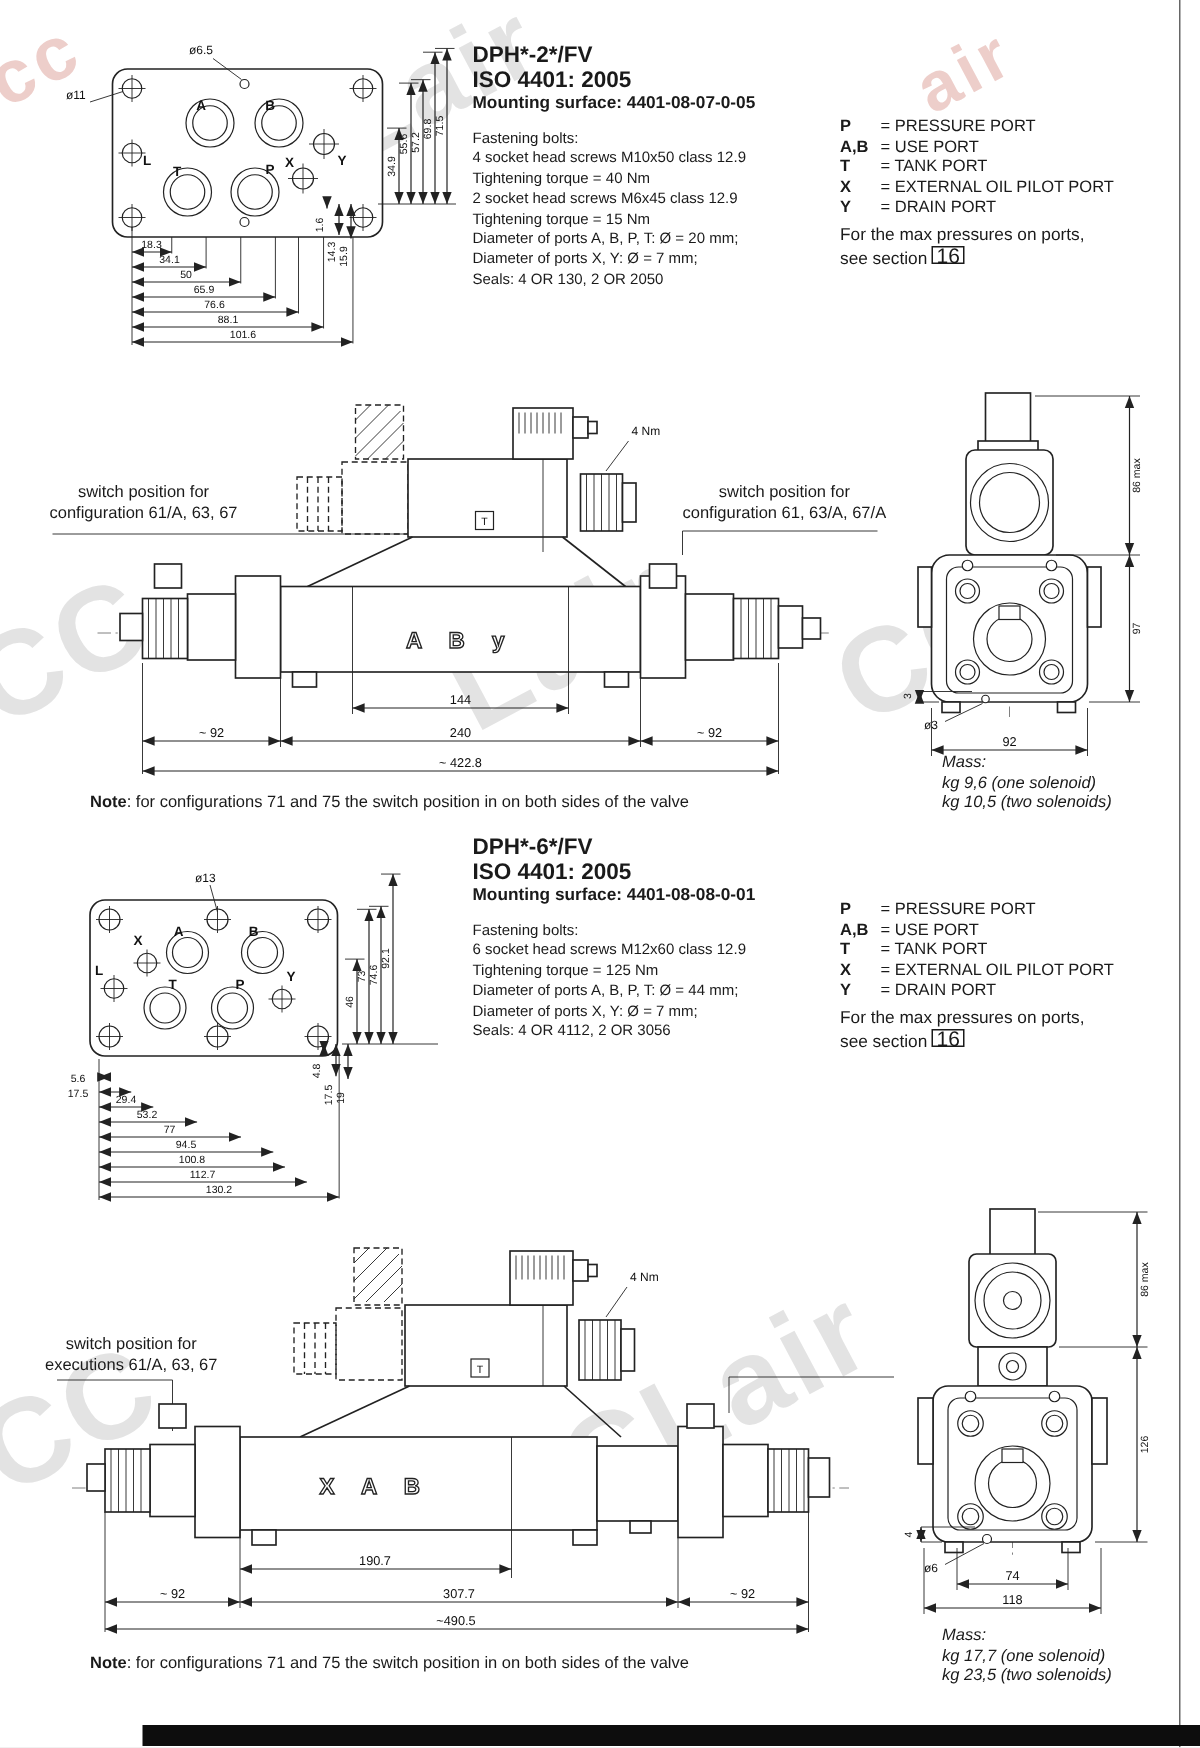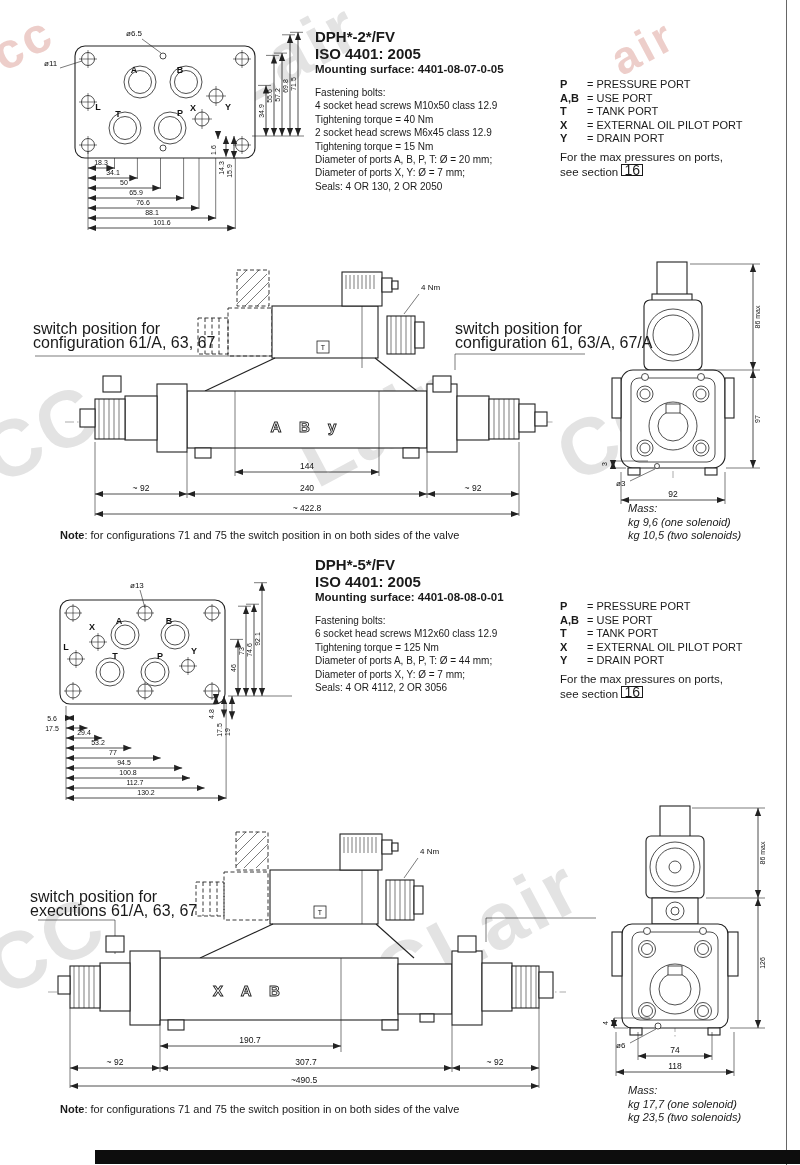--- a/index.html
+++ b/index.html
@@ -7,21 +7,21 @@
   .t1{font-weight:bold;font-size:15px;line-height:17px;}
   .t2{font-weight:bold;font-size:11.5px;line-height:15px;}
   .tl{font-size:10px;line-height:13.4px;}
   .gap{height:9px;}
   .legend{font-size:11px;line-height:13.6px;}
   .lrow .ll{display:inline-block;width:27px;font-weight:bold;}
   .lnote{font-size:11.5px;line-height:14px;}
   .secbox{display:inline-block;border:1.2px solid #1a1a1a;font-size:14px;padding:0 2px;line-height:10px;vertical-align:1px;}
   .note{font-size:11px;}
   .mass{font-size:11px;line-height:13.5px;font-style:italic;}
-  .swlabel{font-size:16px;line-height:13.5px;}
+  .swlabel{font-size:11px;line-height:13.5px;text-align:center;}
   .wm{position:absolute;font-weight:bold;color:#bdbdbd;opacity:.42;transform:rotate(-28deg);letter-spacing:3px;pointer-events:none;z-index:0;}
   .wm.red{color:#d4867c;opacity:.40;}
   svg{position:absolute;overflow:visible;z-index:1;}
   svg text{font-family:"Liberation Sans",sans-serif;fill:#111;}
   .d{font-size:7px;}
   .d2{font-size:8.5px;}
   .dl{font-size:8px;}
   .p{font-size:9px;font-weight:bold;}
   .cast{font-size:15px;font-weight:bold;fill:none;stroke:#222;stroke-width:.9;letter-spacing:7px;}
   .ln{stroke:#222;stroke-width:1.1;fill:none;}
@@ -390,21 +390,21 @@
 
   <div class="txt mass" style="left:628px;top:502px;">
     <div>Mass:</div>
     <div>kg 9,6 (one solenoid)</div>
     <div>kg 10,5 (two solenoids)</div>
   </div>
 
   <div class="txt note" style="left:60px;top:529px;"><b>Note</b><span>: for configurations 71 and 75 the switch position in on both sides of the valve</span></div>
 
   <div class="txt" style="left:315px;top:556px;">
-    <div class="t1">DPH*-5*/FV</div>
+    <div class="t1">DPH*-6*/FV</div>
     <div class="t1">ISO 4401: 2005</div>
     <div class="t2">Mounting surface: 4401-08-08-0-01</div>
     <div class="gap"></div>
     <div class="tl">Fastening bolts:</div>
     <div class="tl">6 socket head screws M12x60 class 12.9</div>
     <div class="tl">Tightening torque = 125 Nm</div>
     <div class="tl">Diameter of ports A, B, P, T: Ø = 44 mm;</div>
     <div class="tl">Diameter of ports X, Y: Ø = 7 mm;</div>
     <div class="tl">Seals: 4 OR 4112, 2 OR 3056</div>
   </div>

